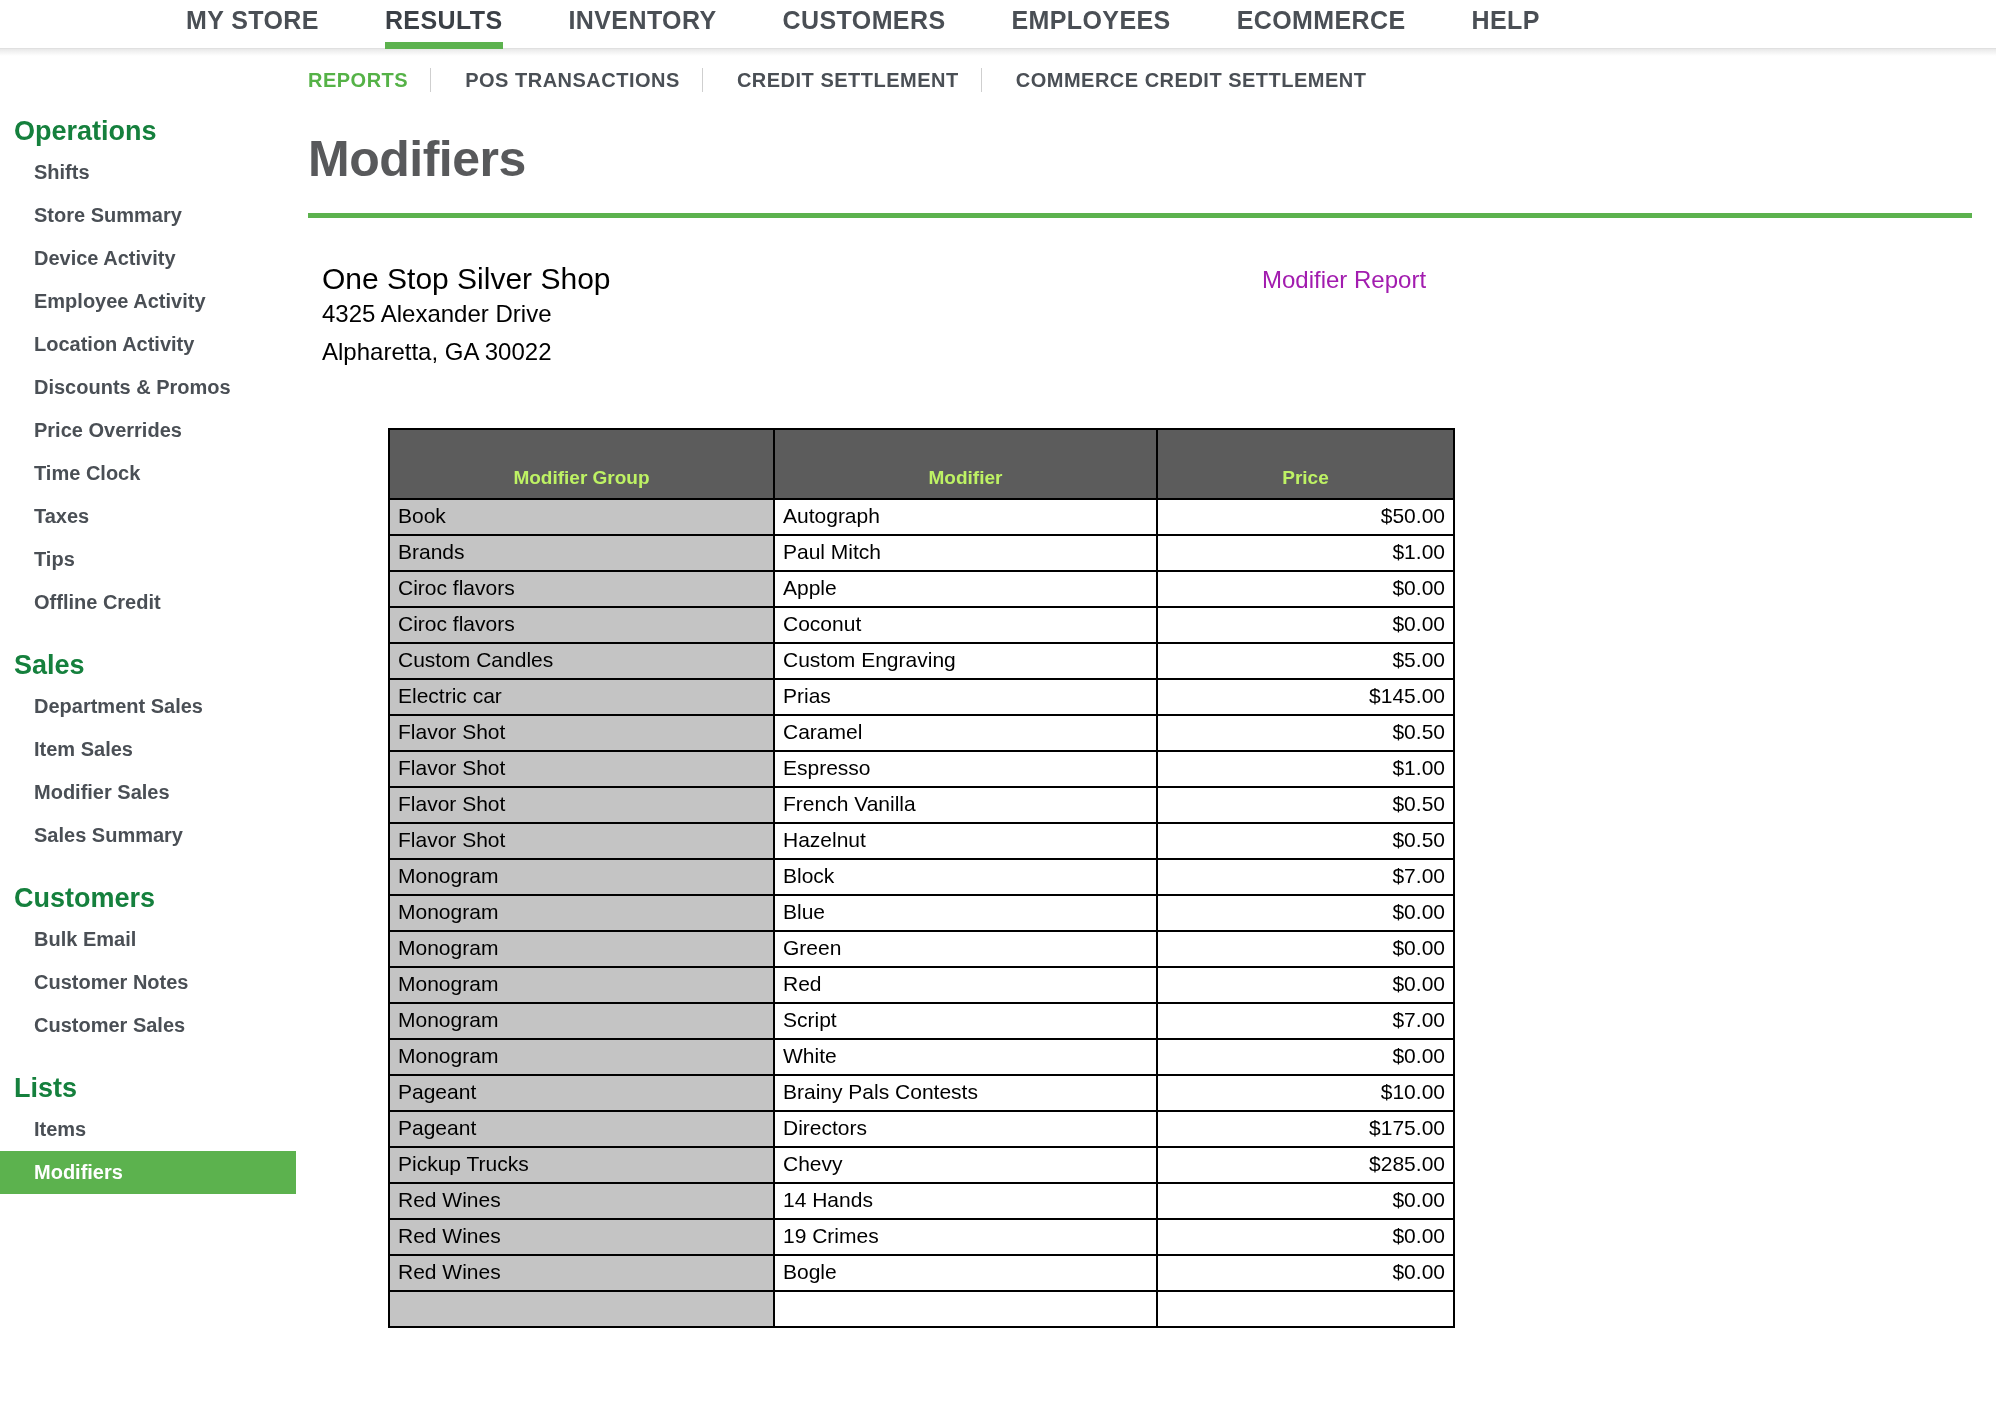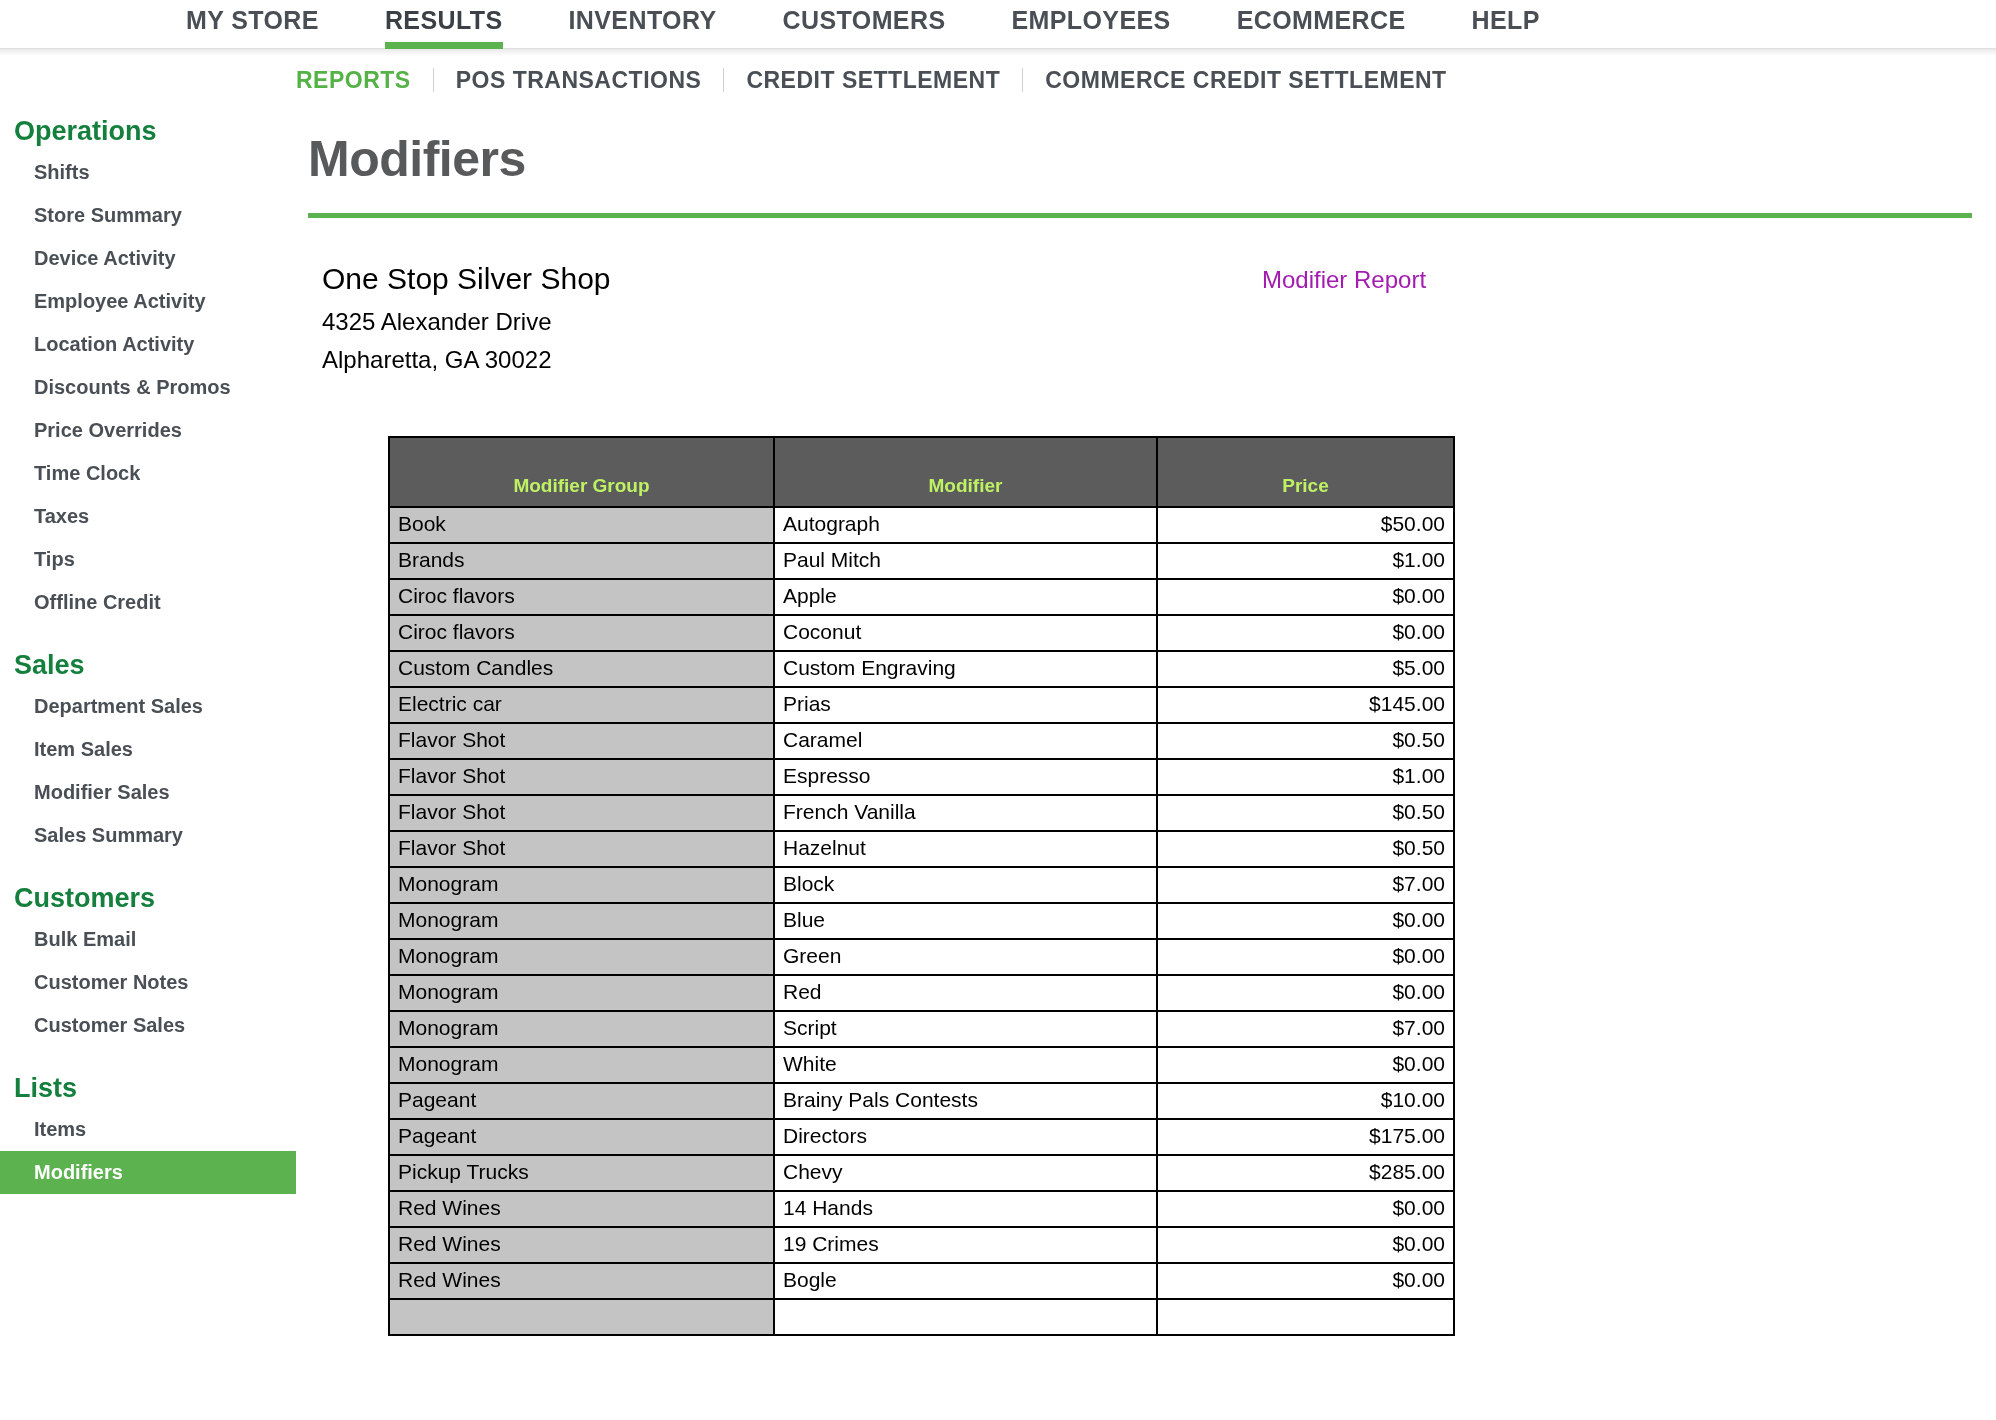--- a/index.html
+++ b/index.html
@@ -51,26 +51,27 @@
   }
 
   
   .subnav {
     display: flex;
     align-items: center;
     padding-left: 296px;
     height: 48px;
   }
   .subnav-item {
-    font-size: 23px;
+    font-size: 20px;
     font-weight: bold;
     letter-spacing: 0.5px;
     color: #4a4f55;
     white-space: nowrap;
     cursor: pointer;
+    margin-left: 12px;
   }
   .subnav-item.active { color: #55b247; }
   .subnav-sep {
     width: 1px;
     height: 24px;
     background: #cfcfcf;
     margin: 0 22px;
   }
 
   
@@ -176,21 +177,21 @@
   
   .report-head {
     display: flex;
     margin: 44px 0 0 26px;
     align-items: flex-start;
   }
   .store-block { flex: 0 0 780px; }
   .store-name {
     font-size: 30px;
     color: #000;
-    margin-bottom: 12px;
+    margin-bottom: 4px;
   }
   .store-line {
     font-size: 24px;
     color: #000;
     margin-bottom: 10px;
   }
   .report-name {
     font-size: 24px;
     color: #a21caf;
     margin-top: 4px;

